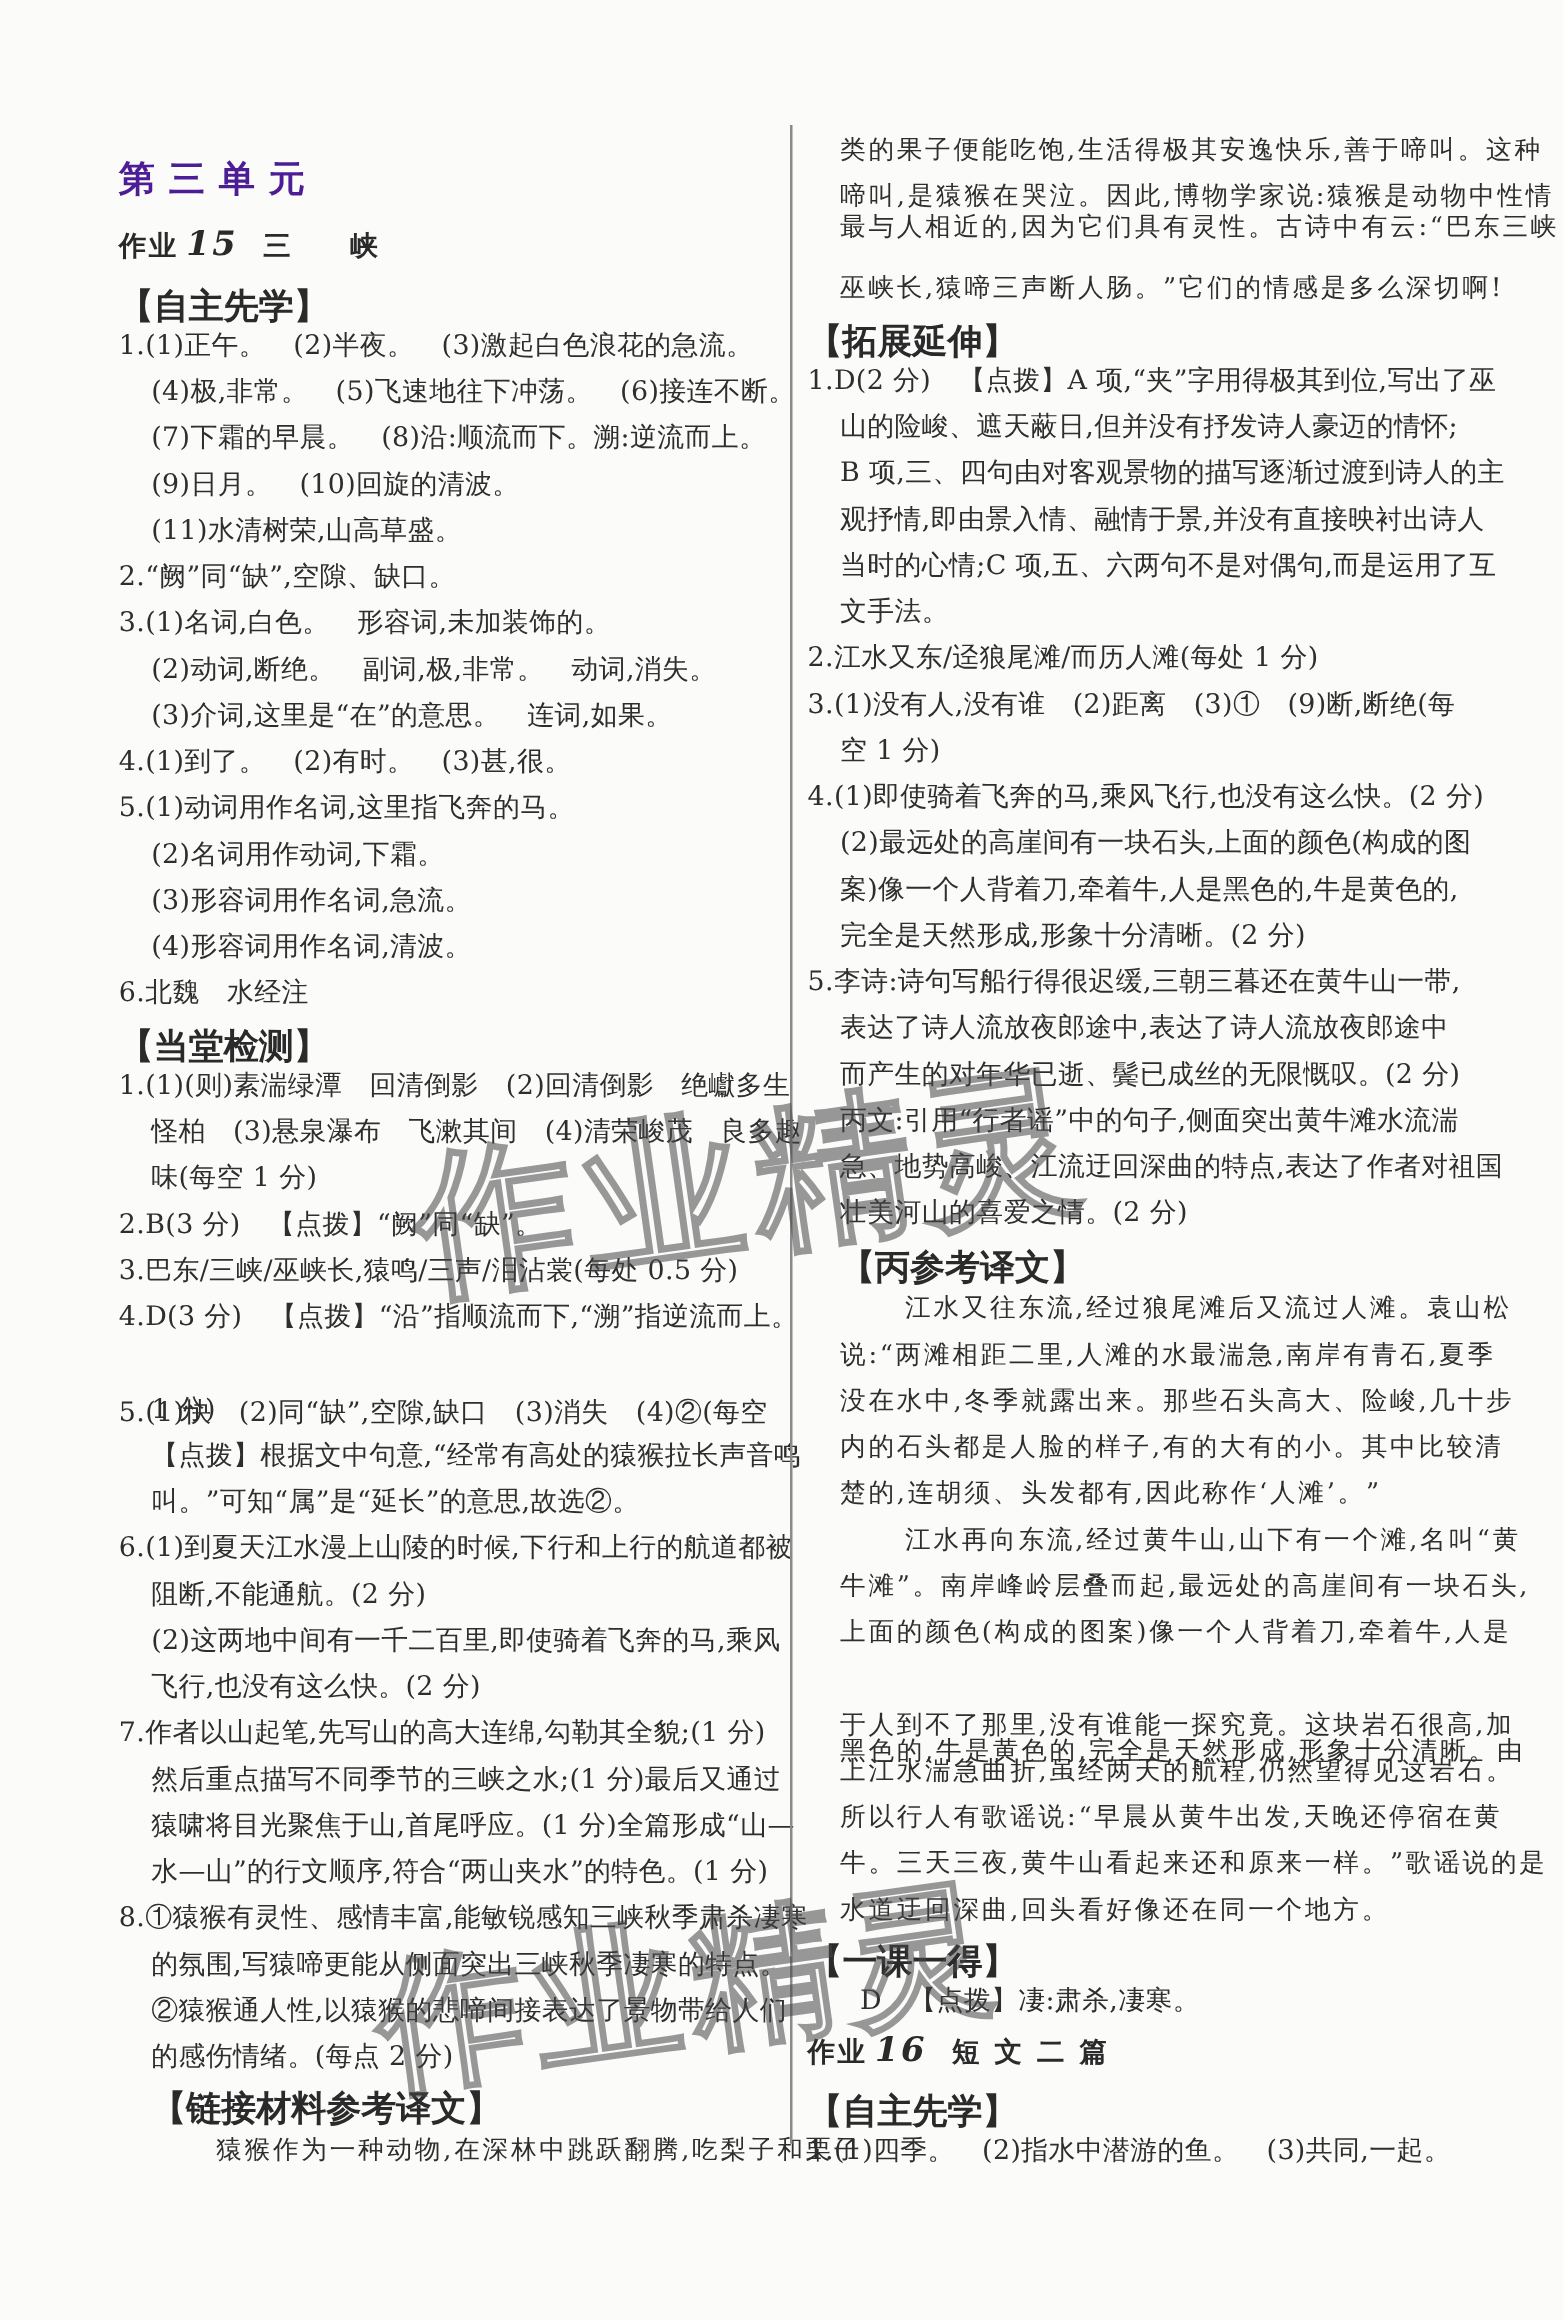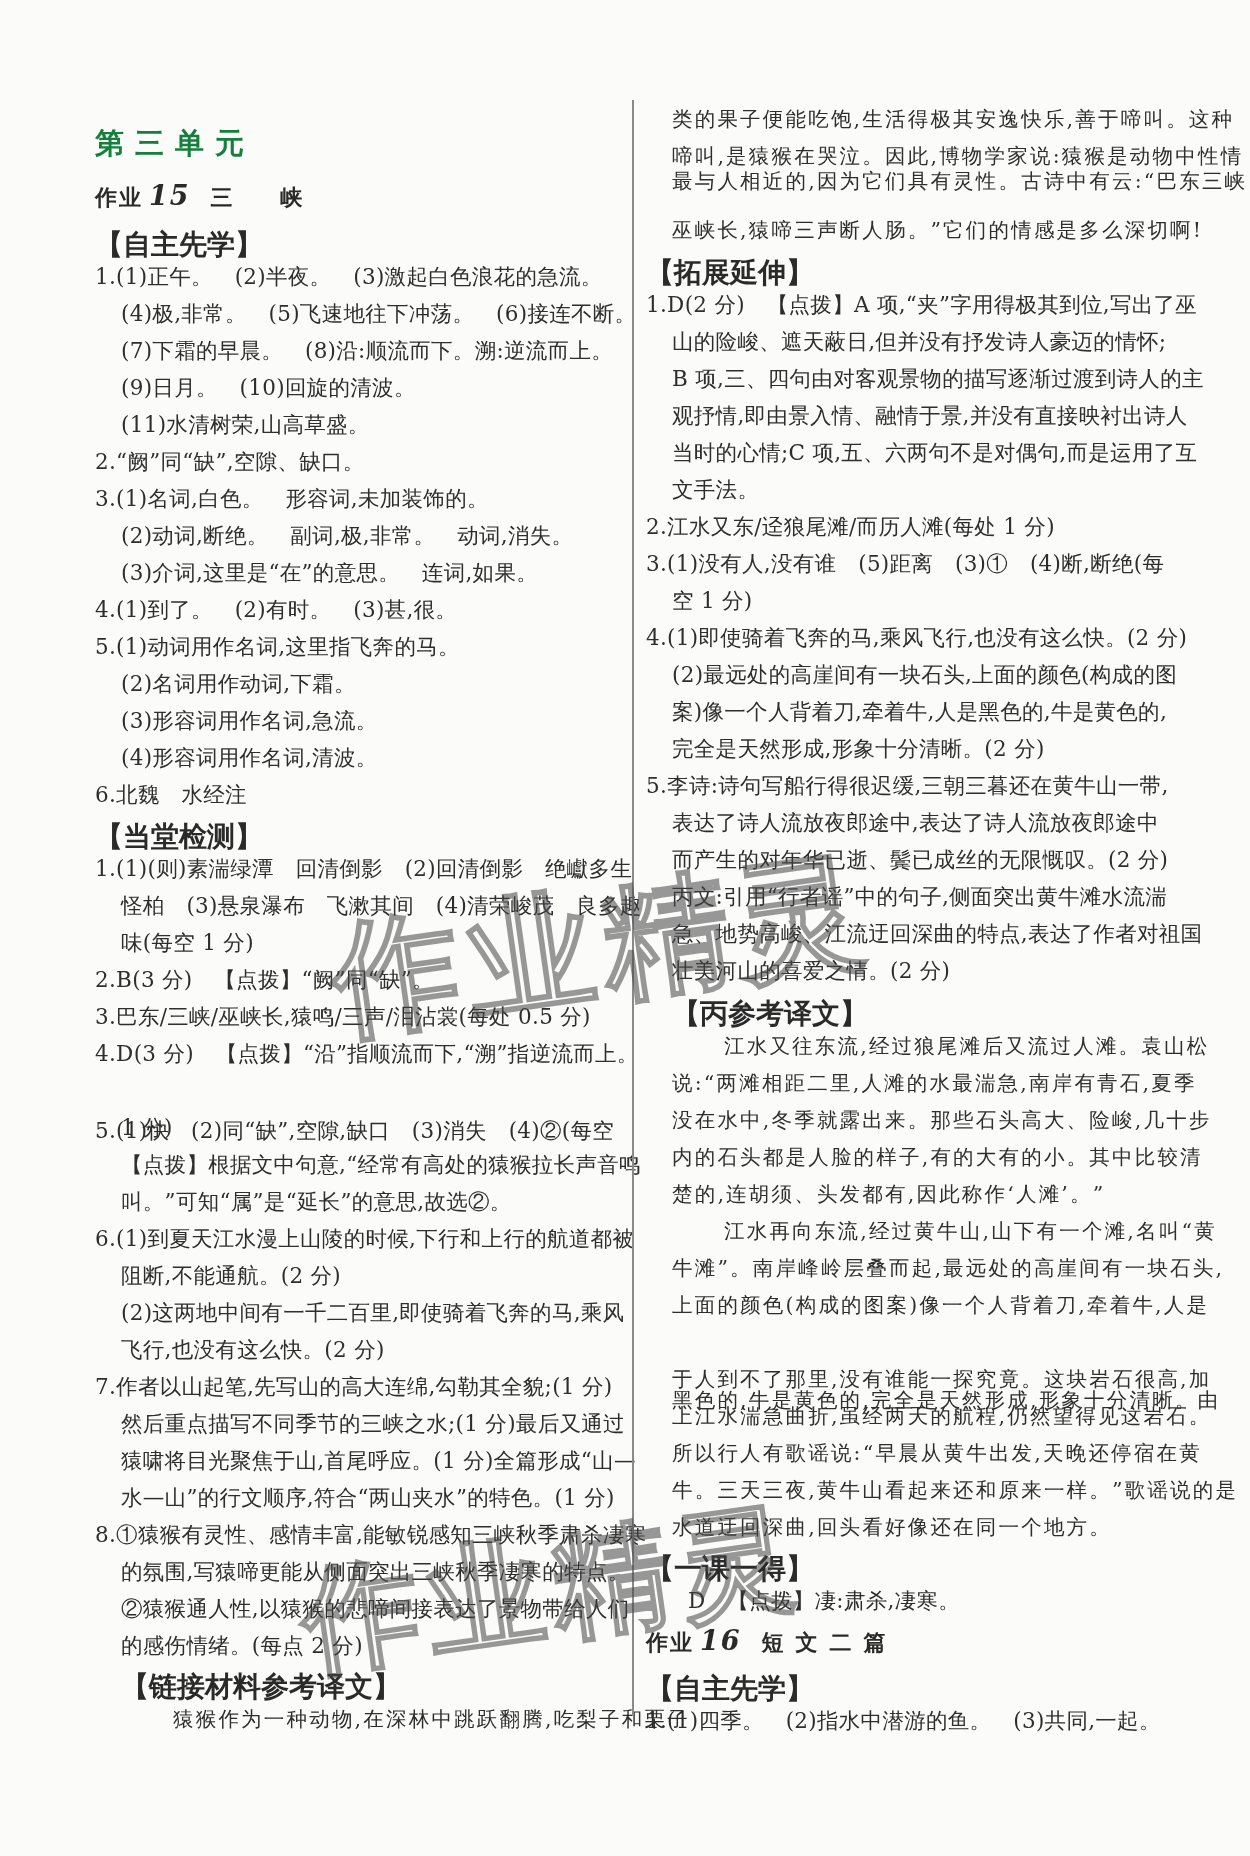--- a/index.html
+++ b/index.html
@@ -6,21 +6,21 @@
   body{width:1250px;height:1856px;background:#fbfbfa;position:relative;overflow:hidden;
        font-family:"DejaVu Serif","Liberation Serif",serif;color:#2e2e2e;}
   .page{position:absolute;left:0;top:0;width:1250px;height:1856px;}
   .col{position:absolute;top:0;}
   .col-left{left:95px;width:535px;}
   .col-right{left:646px;width:555px;}
   .divider{position:absolute;left:632px;top:100px;width:2px;height:1615px;background:#8a8a8a;}
   .line{position:absolute;left:0;white-space:nowrap;font-size:21.5px;line-height:30px;letter-spacing:0.3px;}
   .ind{padding-left:26px;}
   .ind2{padding-left:78px;}
-  .unit-title{position:absolute;font-family:"DejaVu Sans","Liberation Sans",sans-serif;font-weight:bold;font-size:29px;letter-spacing:11px;color:#15803d;}
+  .unit-title{position:absolute;font-family:"DejaVu Sans","Liberation Sans",sans-serif;font-weight:bold;font-size:29px;letter-spacing:11px;color:#4c1d95;}
   .hw-title{position:absolute;font-family:"DejaVu Sans","Liberation Sans",sans-serif;font-weight:bold;font-size:22px;letter-spacing:2px;color:#2a2a2a;white-space:nowrap;}
   .hw-title .num{font-family:"DejaVu Serif","Liberation Serif",serif;font-style:italic;font-size:27px;margin:0 6px;}
   .hw-title .name{letter-spacing:20px;margin-left:14px;}
   .sect{position:absolute;left:0;font-family:"DejaVu Sans","Liberation Sans",sans-serif;font-weight:bold;font-size:28px;color:#2a2a2a;white-space:nowrap;}
   .kai{font-family:"DejaVu Serif","Liberation Serif",serif;font-size:20.5px;letter-spacing:2.2px;}
   .footer{position:absolute;left:107px;top:1751px;font-family:"DejaVu Sans","Liberation Sans",sans-serif;font-size:24px;color:#2a2a2a;white-space:nowrap;}
   .footer .pn{font-family:"DejaVu Serif","Liberation Serif",serif;font-weight:bold;font-size:24px;margin-right:16px;}
   .watermark{position:absolute;font-family:"DejaVu Sans","Liberation Sans",sans-serif;font-weight:bold;color:transparent;
       -webkit-text-stroke:1.6px rgba(70,70,70,0.55);letter-spacing:8px;white-space:nowrap;transform:rotate(-8deg);pointer-events:none;}
 </style>
@@ -90,21 +90,21 @@
     <div class="line ind kai" style="top:215px;">巫峡长,猿啼三声断人肠。”它们的情感是多么深切啊!</div>
 
     <div class="sect" style="top:254px;">【拓展延伸】</div>
     <div class="line" style="top:290px;">1.D(2 分)　【点拨】A 项,“夹”字用得极其到位,写出了巫</div>
     <div class="line ind" style="top:327px;">山的险峻、遮天蔽日,但并没有抒发诗人豪迈的情怀;</div>
     <div class="line ind" style="top:364px;">B 项,三、四句由对客观景物的描写逐渐过渡到诗人的主</div>
     <div class="line ind" style="top:401px;">观抒情,即由景入情、融情于景,并没有直接映衬出诗人</div>
     <div class="line ind" style="top:438px;">当时的心情;C 项,五、六两句不是对偶句,而是运用了互</div>
     <div class="line ind" style="top:475px;">文手法。</div>
     <div class="line" style="top:512px;">2.江水又东/迳狼尾滩/而历人滩(每处 1 分)</div>
-    <div class="line" style="top:549px;">3.(1)没有人,没有谁　(5)距离　(3)①　(4)断,断绝(每</div>
+    <div class="line" style="top:549px;">3.(1)没有人,没有谁　(2)距离　(3)①　(9)断,断绝(每</div>
     <div class="line ind" style="top:586px;">空 1 分)</div>
     <div class="line" style="top:623px;">4.(1)即使骑着飞奔的马,乘风飞行,也没有这么快。(2 分)</div>
     <div class="line ind" style="top:660px;">(2)最远处的高崖间有一块石头,上面的颜色(构成的图</div>
     <div class="line ind" style="top:697px;">案)像一个人背着刀,牵着牛,人是黑色的,牛是黄色的,</div>
     <div class="line ind" style="top:734px;">完全是天然形成,形象十分清晰。(2 分)</div>
     <div class="line" style="top:771px;">5.李诗:诗句写船行得很迟缓,三朝三暮还在黄牛山一带,</div>
     <div class="line ind" style="top:808px;">表达了诗人流放夜郎途中,表达了诗人流放夜郎途中</div>
     <div class="line ind" style="top:845px;">而产生的对年华已逝、鬓已成丝的无限慨叹。(2 分)</div>
     <div class="line ind" style="top:882px;">丙文:引用“行者谣”中的句子,侧面突出黄牛滩水流湍</div>
     <div class="line ind" style="top:919px;">急、地势高峻、江流迂回深曲的特点,表达了作者对祖国</div>

